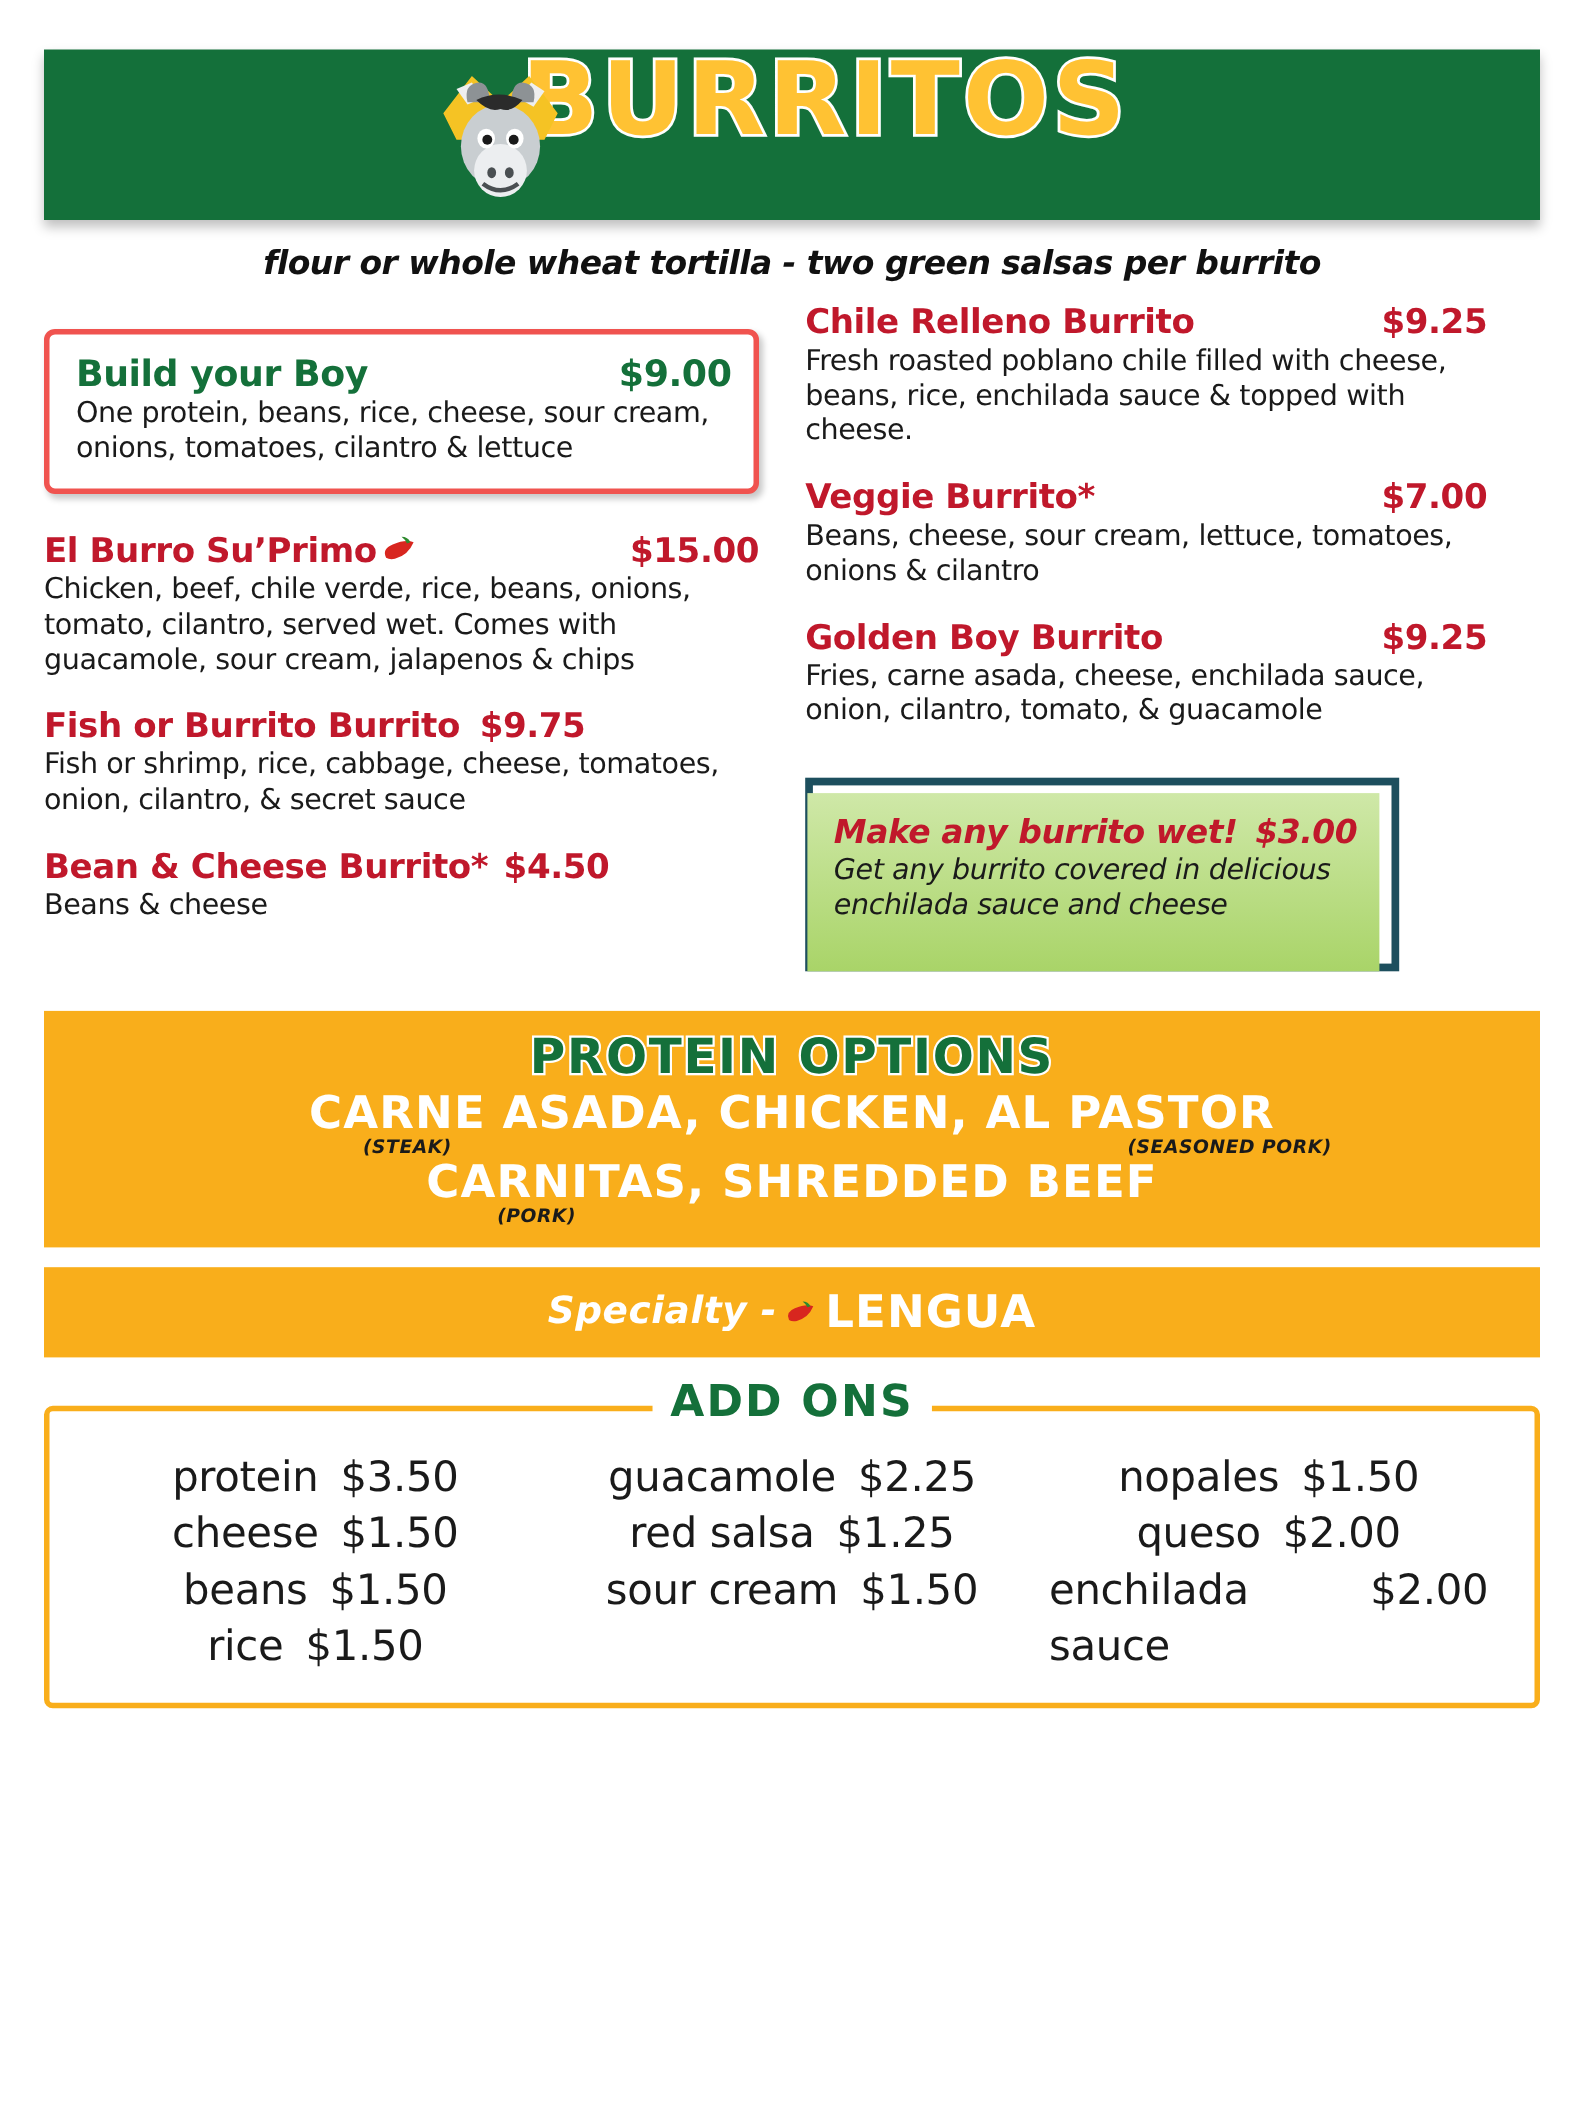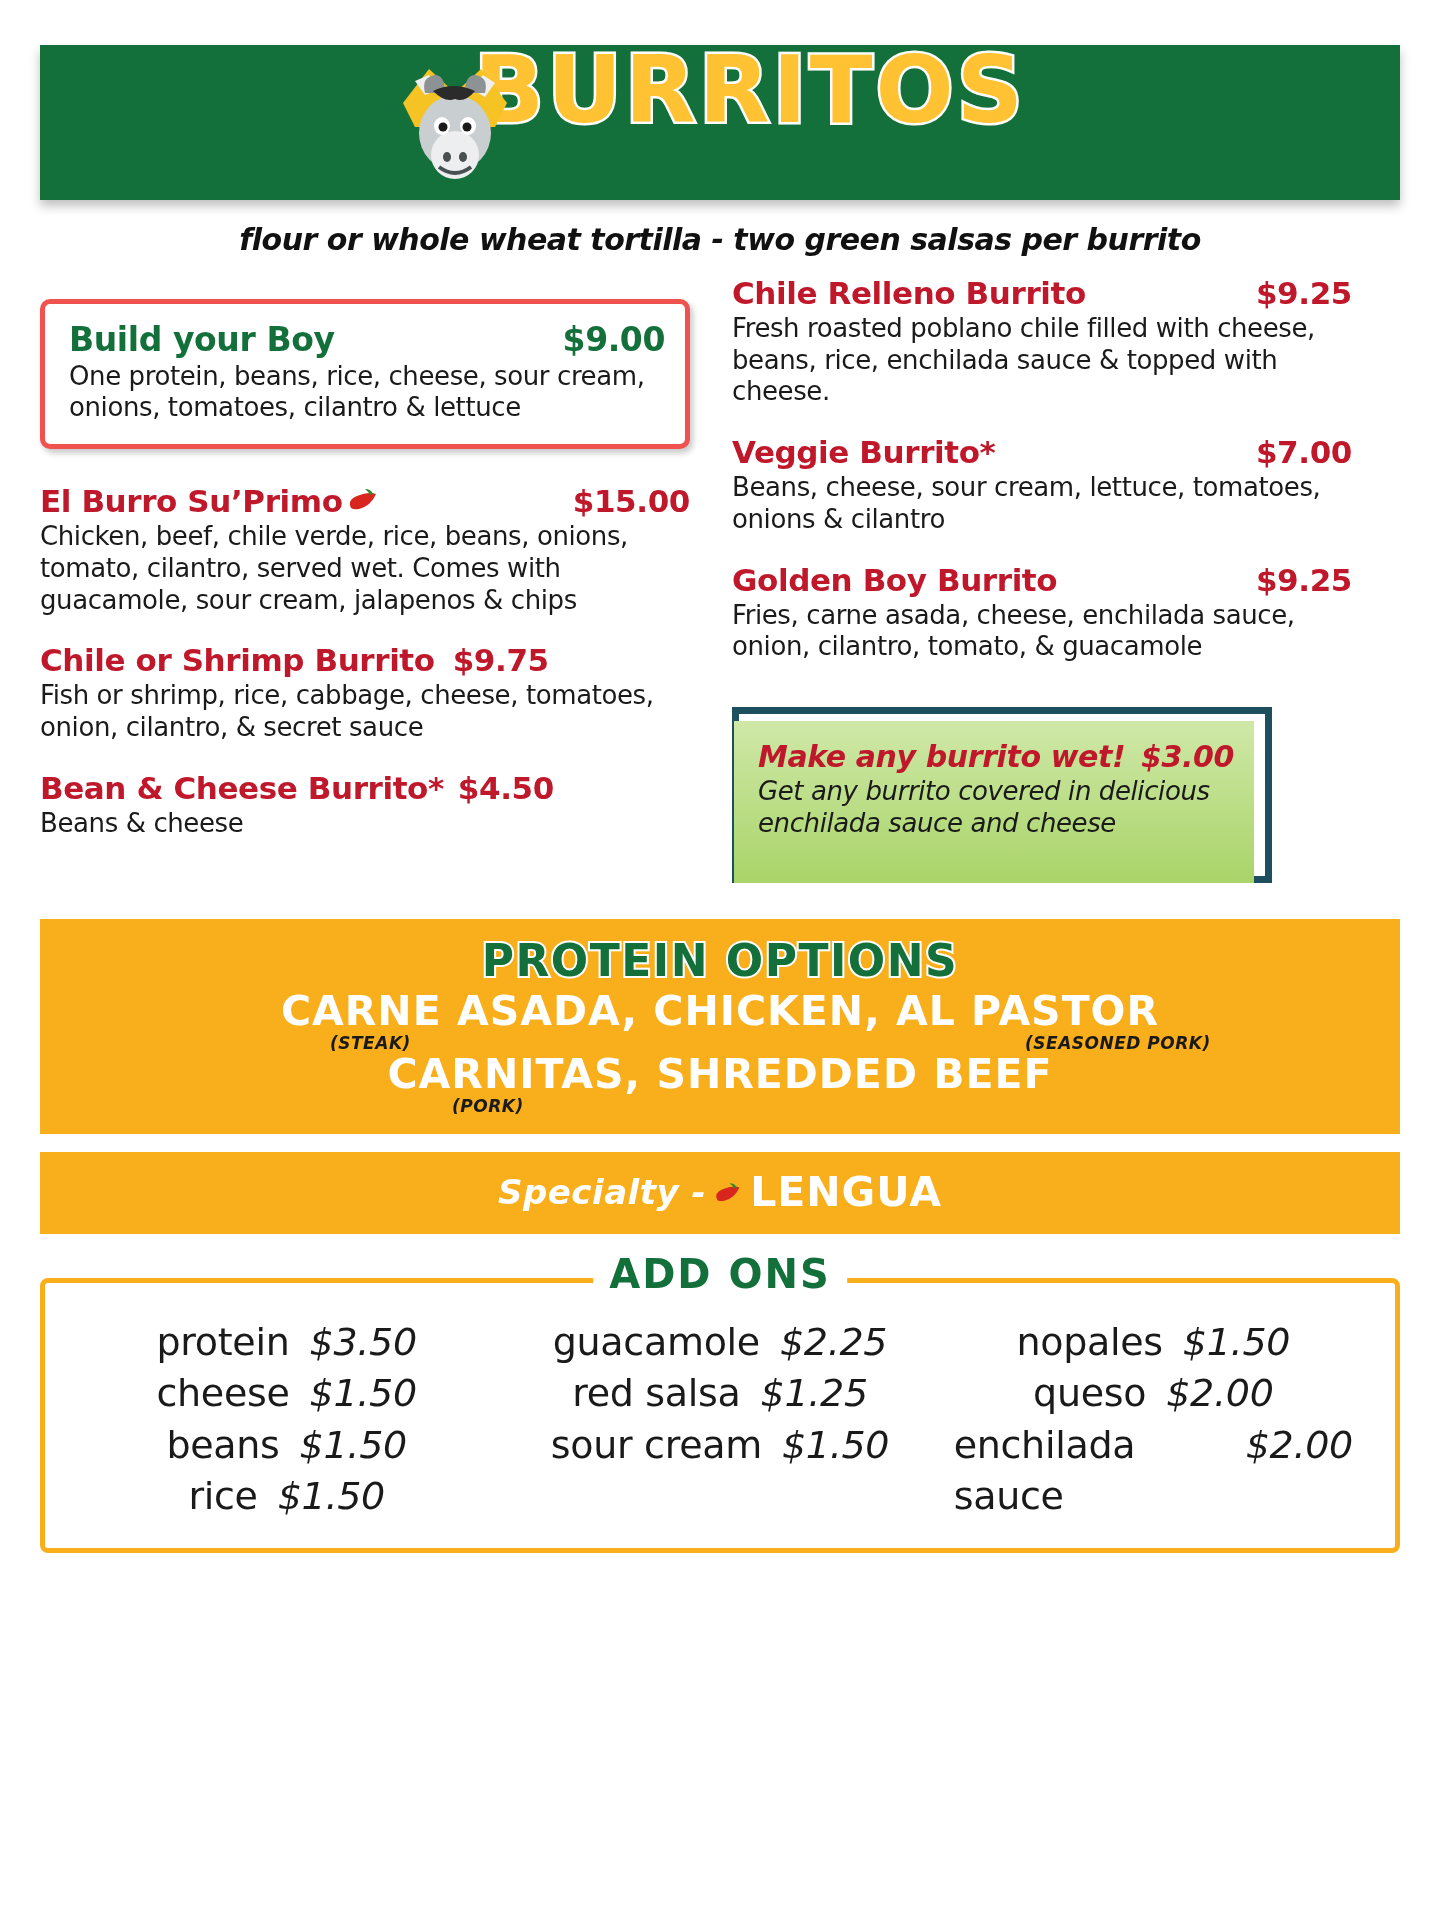--- a/index.html
+++ b/index.html
@@ -241,21 +241,21 @@
     padding: 0 12px;
   }
   .addon-row {
     display: flex;
     justify-content: center;
     font-family: "DejaVu Sans", sans-serif;
     font-size: 38px;
     line-height: 1.35;
     letter-spacing: -0.3px;
   }
-  .addon-row .a-price { margin-left: 20px; font-style: italic; }
+  .addon-row .a-price { margin-left: 20px; }
 </style>
 </head>
 <body>
 
 <div class="page">
 
   <div class="banner">
     <svg class="donkey" viewBox="0 0 120 125">
       <path d="M8 40 L34 6 L60 30 L86 6 L112 40 L100 64 L20 64 Z" fill="#f5c324"></path>
       <path d="M20 18 L34 12 L44 26 L30 32 Z" fill="#efefef"></path>
@@ -299,21 +299,21 @@
             <path d="M28 8 Q26 3 20 3 Q24 6 25 9 Z" fill="#2d8a2d"></path>
           </svg>
           <span class="spacer"></span>
           <span class="price">$15.00</span>
         </div>
         <div class="item-desc">Chicken, beef, chile verde, rice, beans, onions, tomato, cilantro, served wet. Comes with guacamole, sour cream, jalapenos &amp; chips</div>
       </div>
 
       <div class="item">
         <div class="item-head">
-          <span class="name">Chile or Shrimp Burrito</span>
+          <span class="name">Fish or Burrito Burrito</span>
           <span class="spacer" style="min-width:18px;flex:0 0 18px;"></span>
           <span class="price">$9.75</span>
         </div>
         <div class="item-desc">Fish or shrimp, rice, cabbage, cheese, tomatoes, onion, cilantro, &amp; secret sauce</div>
       </div>
 
       <div class="item">
         <div class="item-head">
           <span class="name">Bean &amp; Cheese Burrito*</span>
           <span class="spacer" style="min-width:14px;flex:0 0 14px;"></span>

